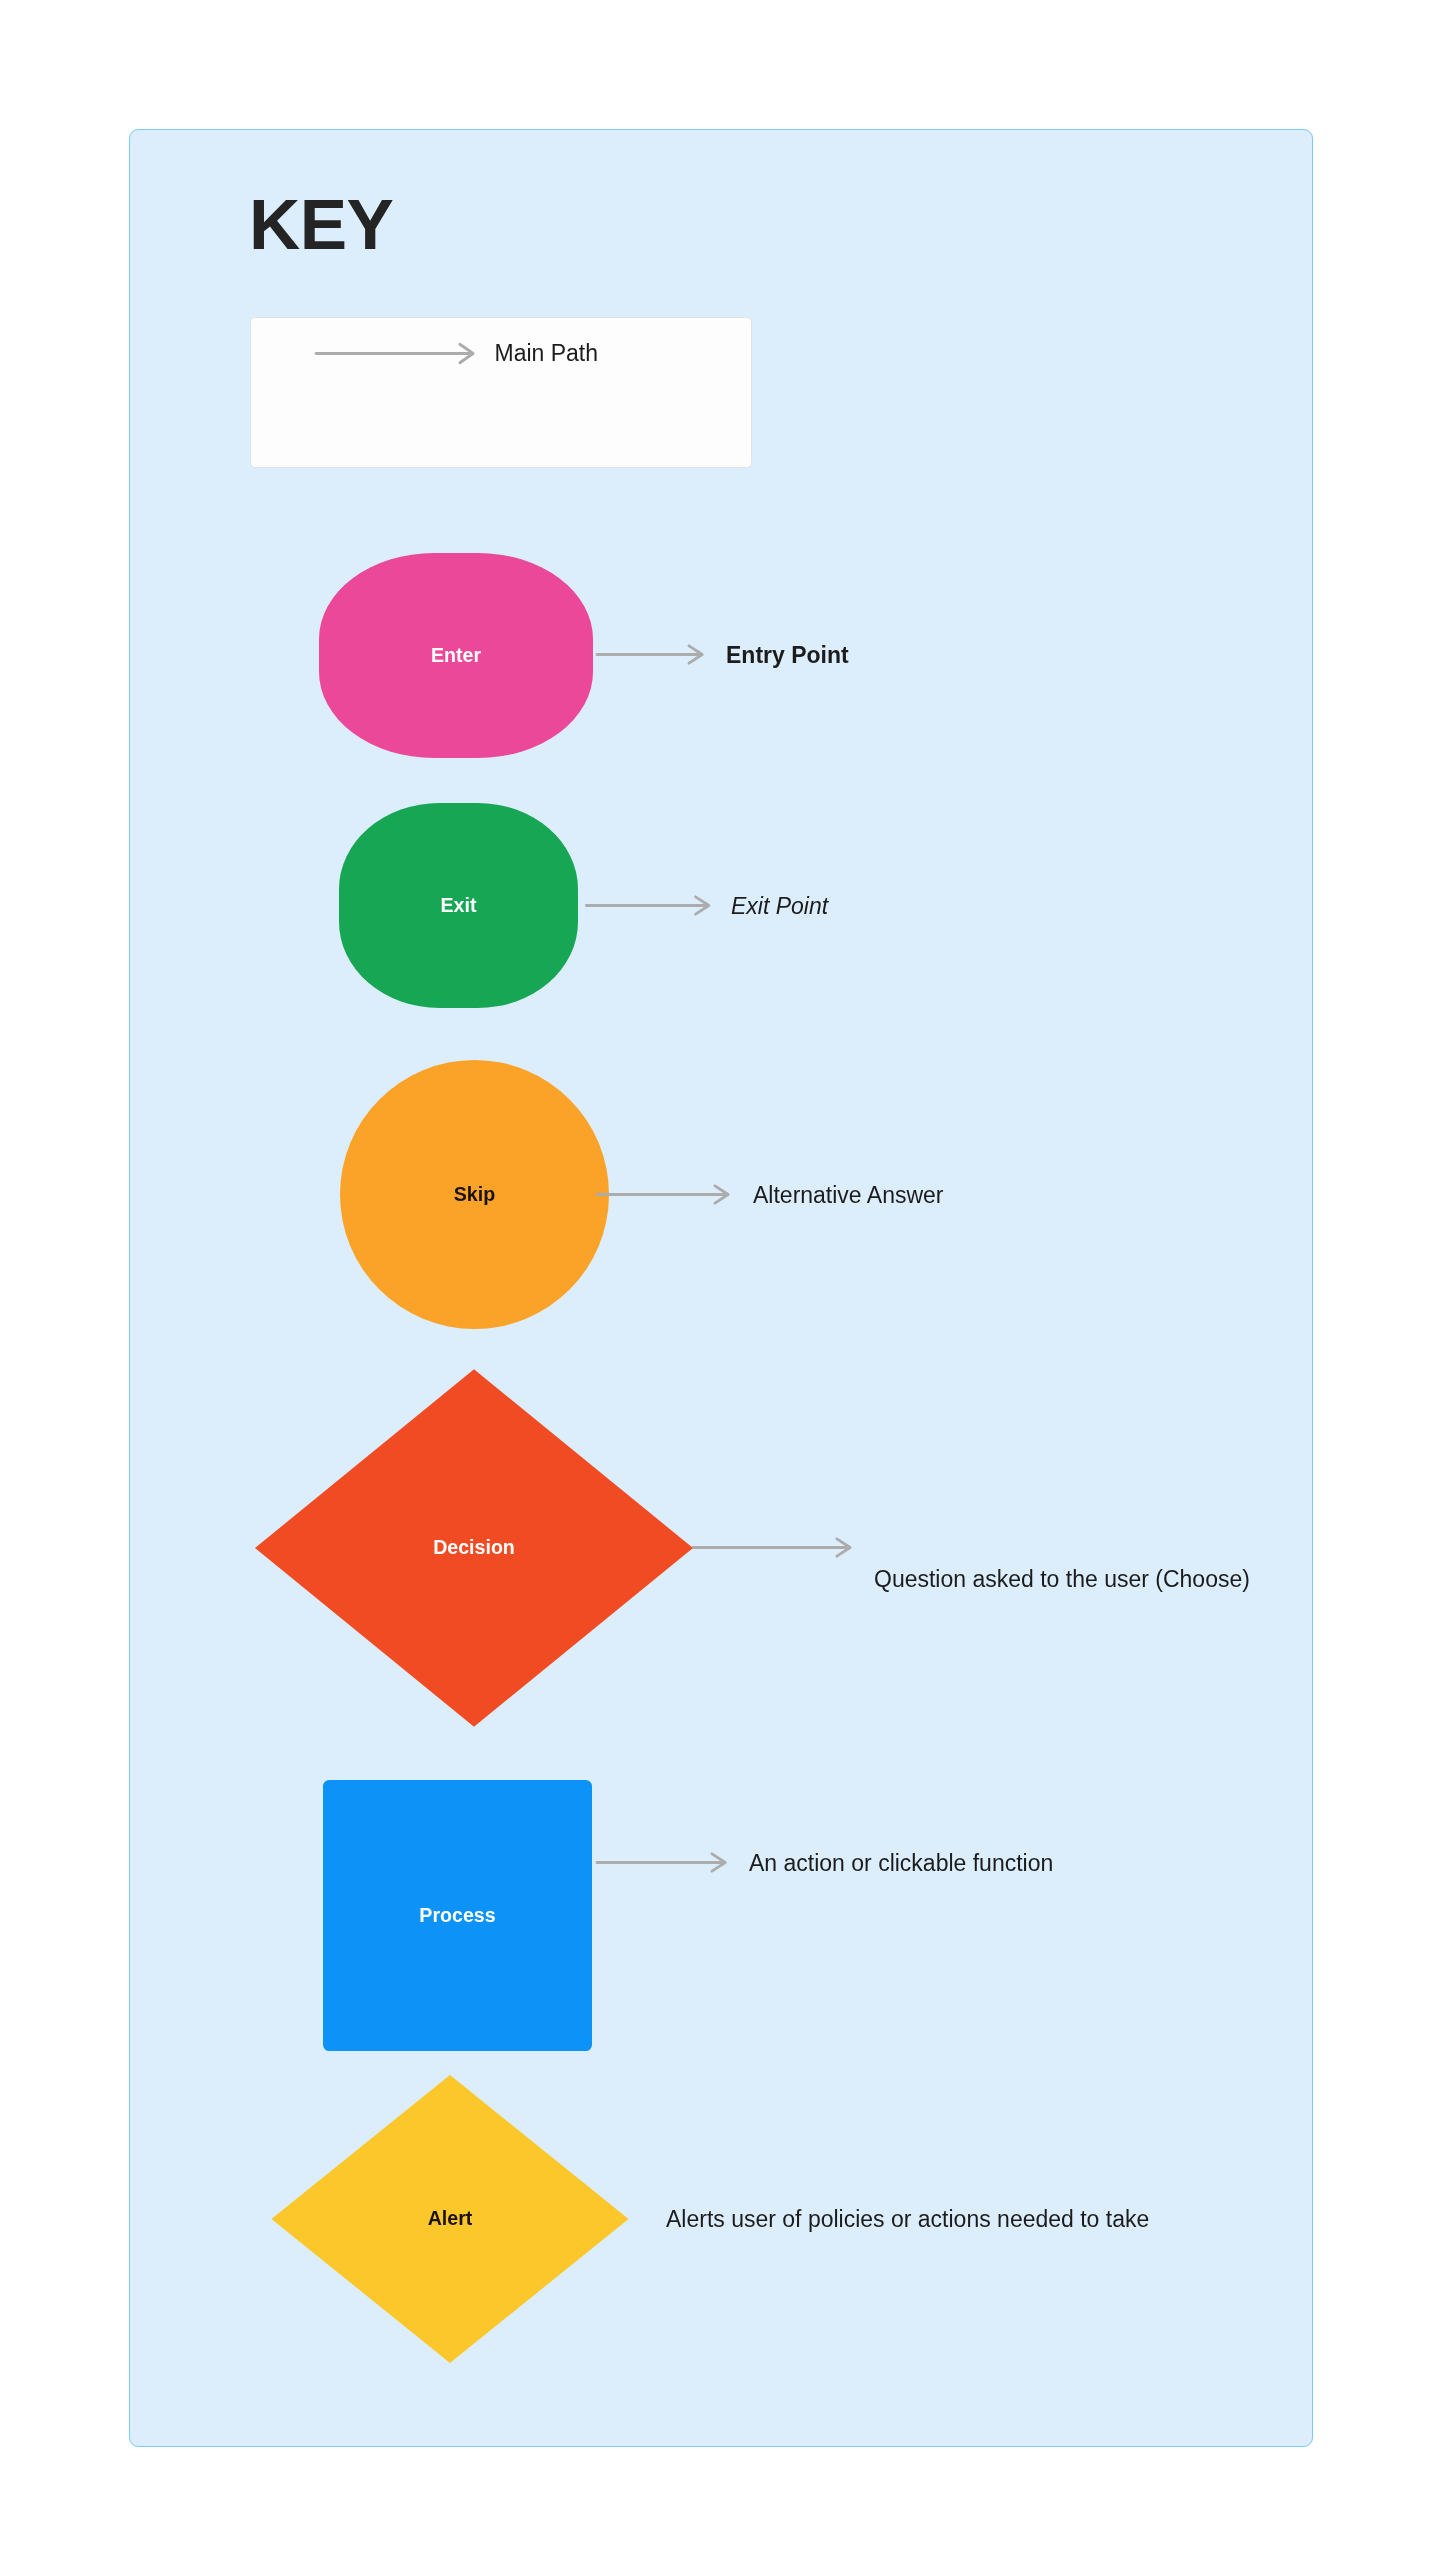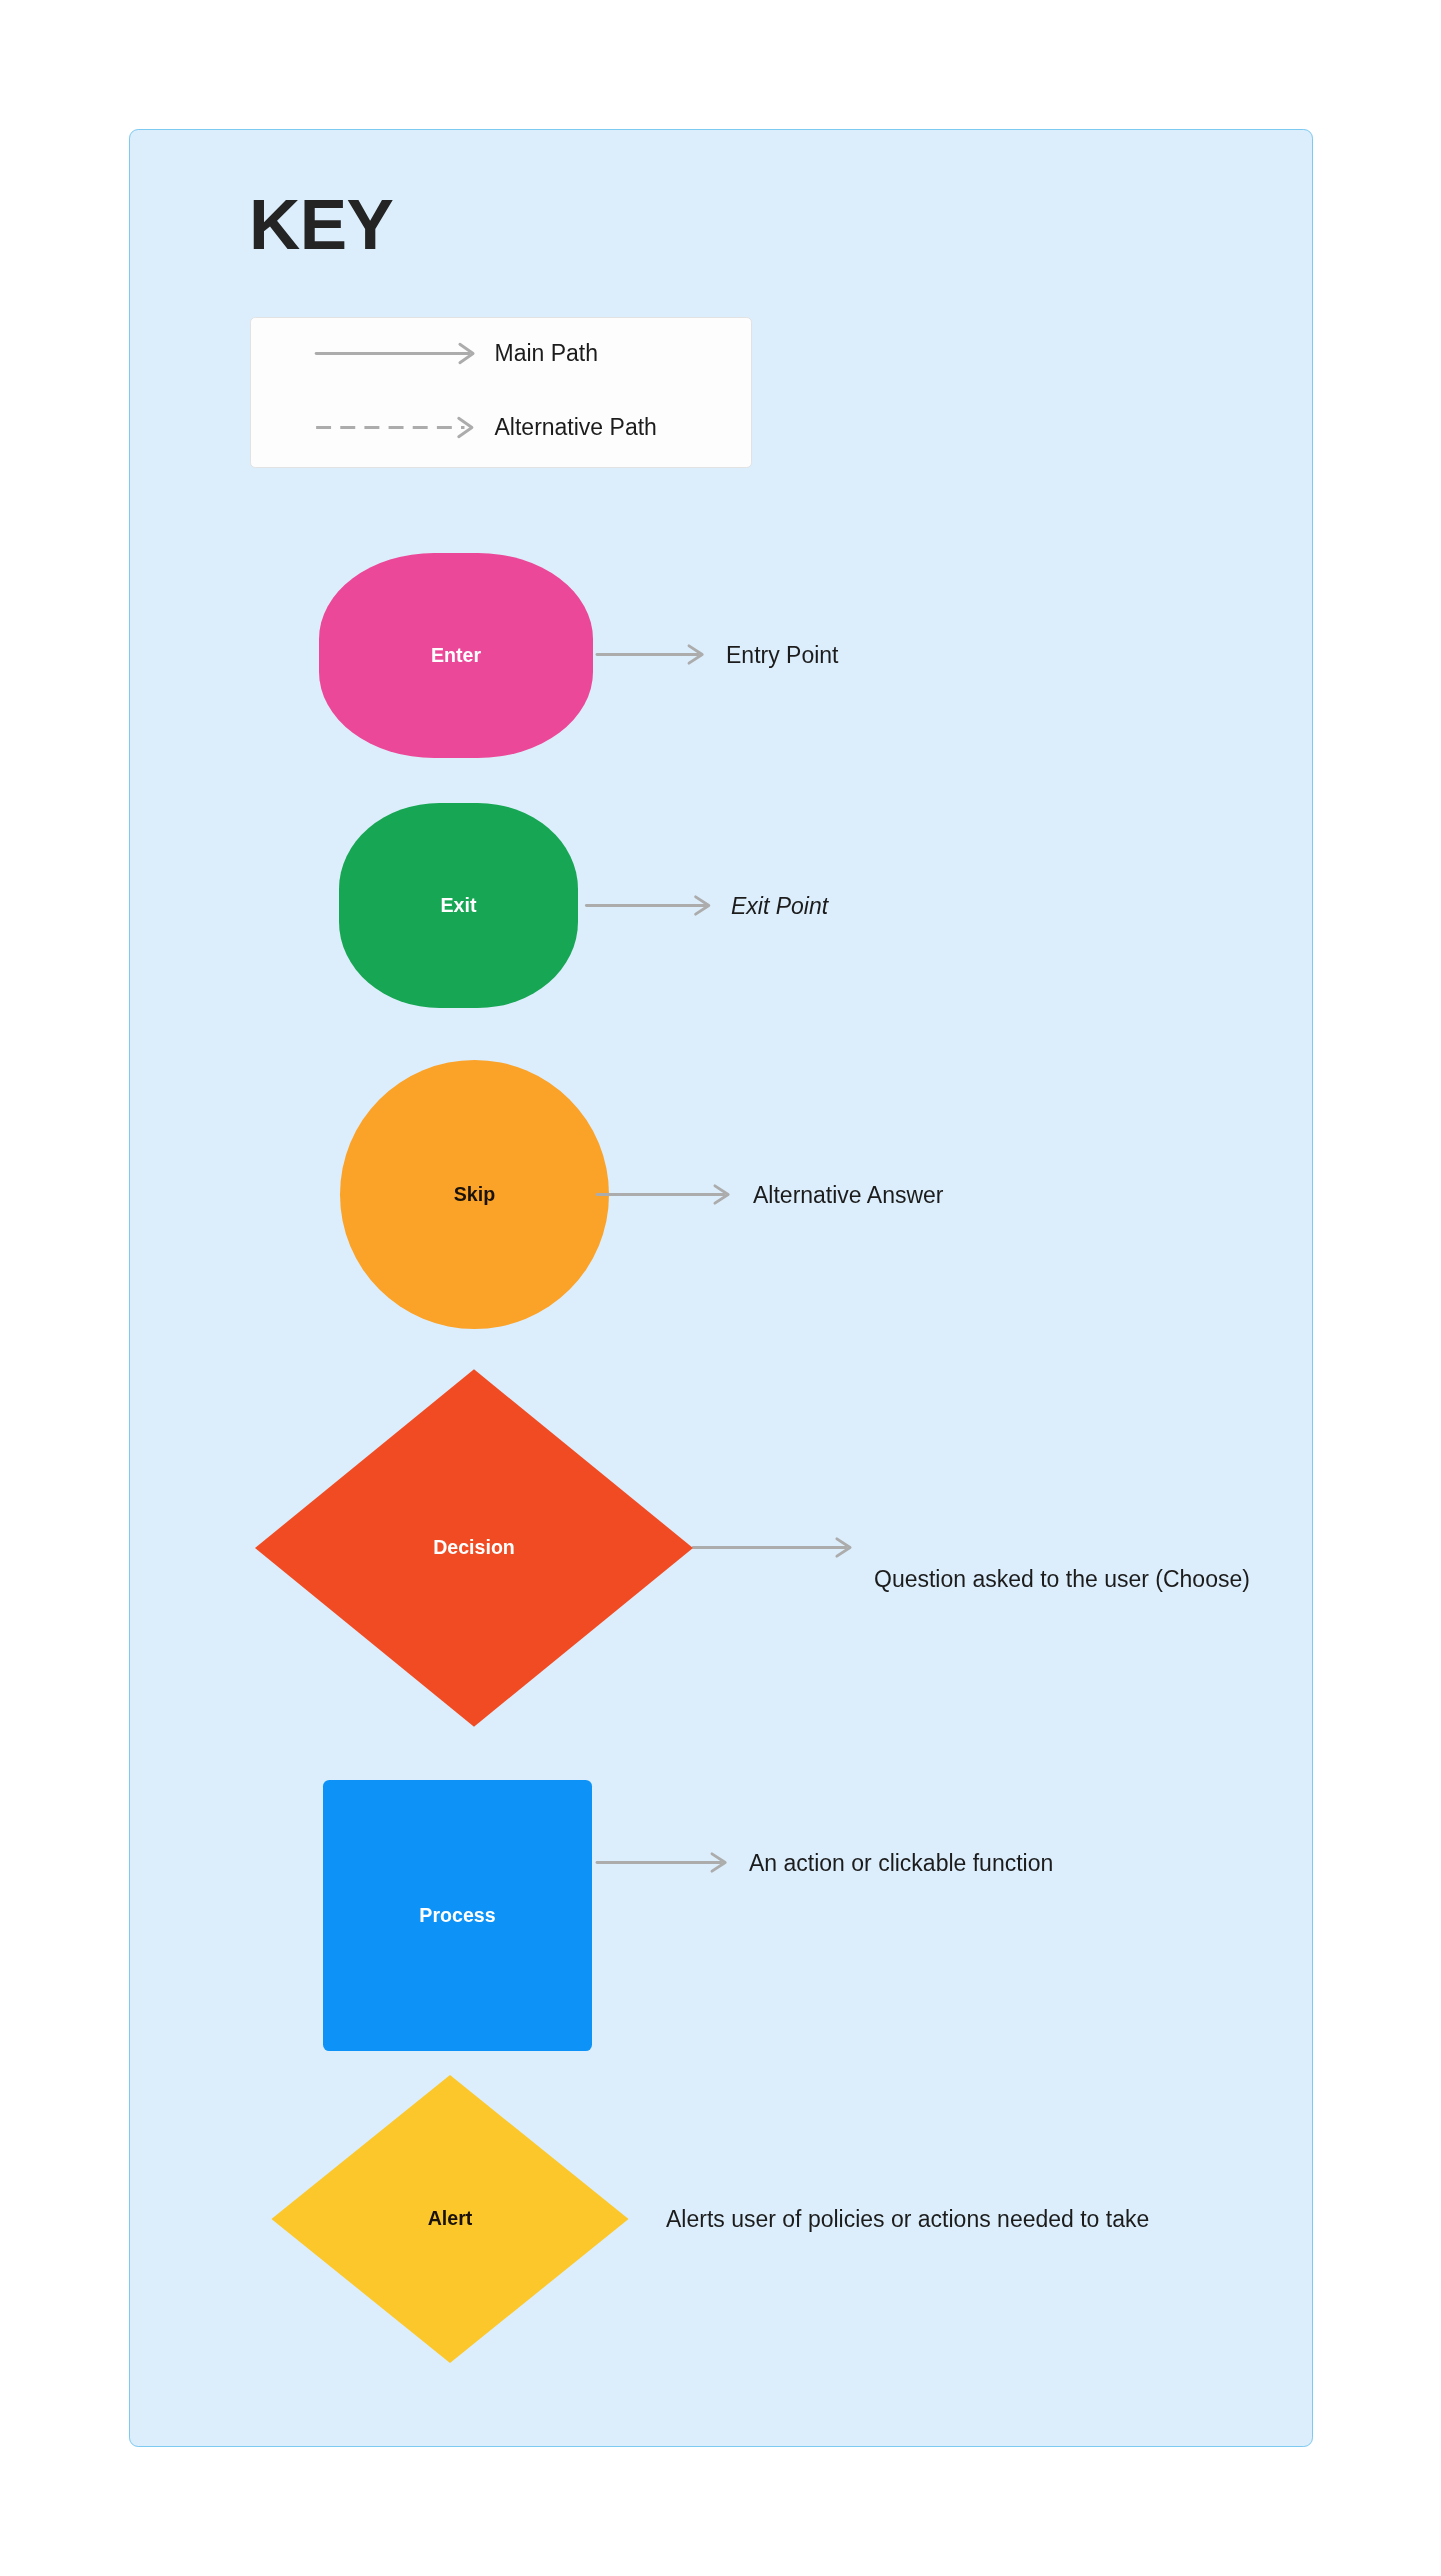--- a/index.html
+++ b/index.html
@@ -165,43 +165,34 @@
     <div class="path-row r0">
       <div class="path-arrow-wrap">
         <svg width="167" height="23" viewBox="0 0 290 40">
           <line x1="0" y1="20" x2="266" y2="20" stroke="#ACACAC" stroke-width="5" stroke-linecap="round"></line>
           <polyline points="250,4 273,20 250,36" fill="none" stroke="#ACACAC" stroke-width="5" stroke-linecap="round" stroke-linejoin="round"></polyline>
         </svg>
       </div>
       <div class="path-label">Main Path</div>
     </div>
 
-    <div class="path-row r1">
-      <div class="path-arrow-wrap">
-        <svg width="167" height="23" viewBox="0 0 290 40">
-          <line x1="0" y1="20" x2="258" y2="20" stroke="#ACACAC" stroke-width="5" stroke-linecap="butt" stroke-dasharray="26 16"></line>
-          <polyline points="248,4 271,20 248,36" fill="none" stroke="#ACACAC" stroke-width="5" stroke-linecap="round" stroke-linejoin="round"></polyline>
-        </svg>
-      </div>
-      <div class="path-label">Alternative Path</div>
-    </div>
 
   </div>
 
   <div class="shape-row" style="top:0;">
     <div class="shape-holder" style="left:189px; top:423px; width:274px; height:205px;">
       <div class="shape sq" style="width:274px; height:205px; background:#ec4899;">
         <span class="shape-text light">Enter</span>
       </div>
     </div>
     <svg class="row-arrow" style="left:467px; top:513px; width:115px; height:23px;" width="115" height="23" viewBox="0 0 200 40">
       <line x1="0" y1="20" x2="176" y2="20" stroke="#ACACAC" stroke-width="5" stroke-linecap="round"></line>
       <polyline points="160,5 183,20 160,35" fill="none" stroke="#ACACAC" stroke-width="5" stroke-linecap="round" stroke-linejoin="round"></polyline>
     </svg>
-    <div class="row-desc" style="left:596px; top:525px;">Entry Point</div>
+    <div class="row-desc" style="left:596px; top:525px;font-weight:bold;">Entry Point</div>
   </div>
 
   <div class="shape-row" style="top:0;">
     <div class="shape-holder" style="left:209px; top:673px; width:239px; height:205px;">
       <div class="shape sq" style="width:239px; height:205px; background:#17A653;">
         <span class="shape-text light">Exit</span>
       </div>
     </div>
     <svg class="row-arrow" style="left:456px; top:764px; width:133px; height:23px;" width="133" height="23" viewBox="0 0 230 40">
       <line x1="0" y1="20" x2="206" y2="20" stroke="#ACACAC" stroke-width="5" stroke-linecap="round"></line>

